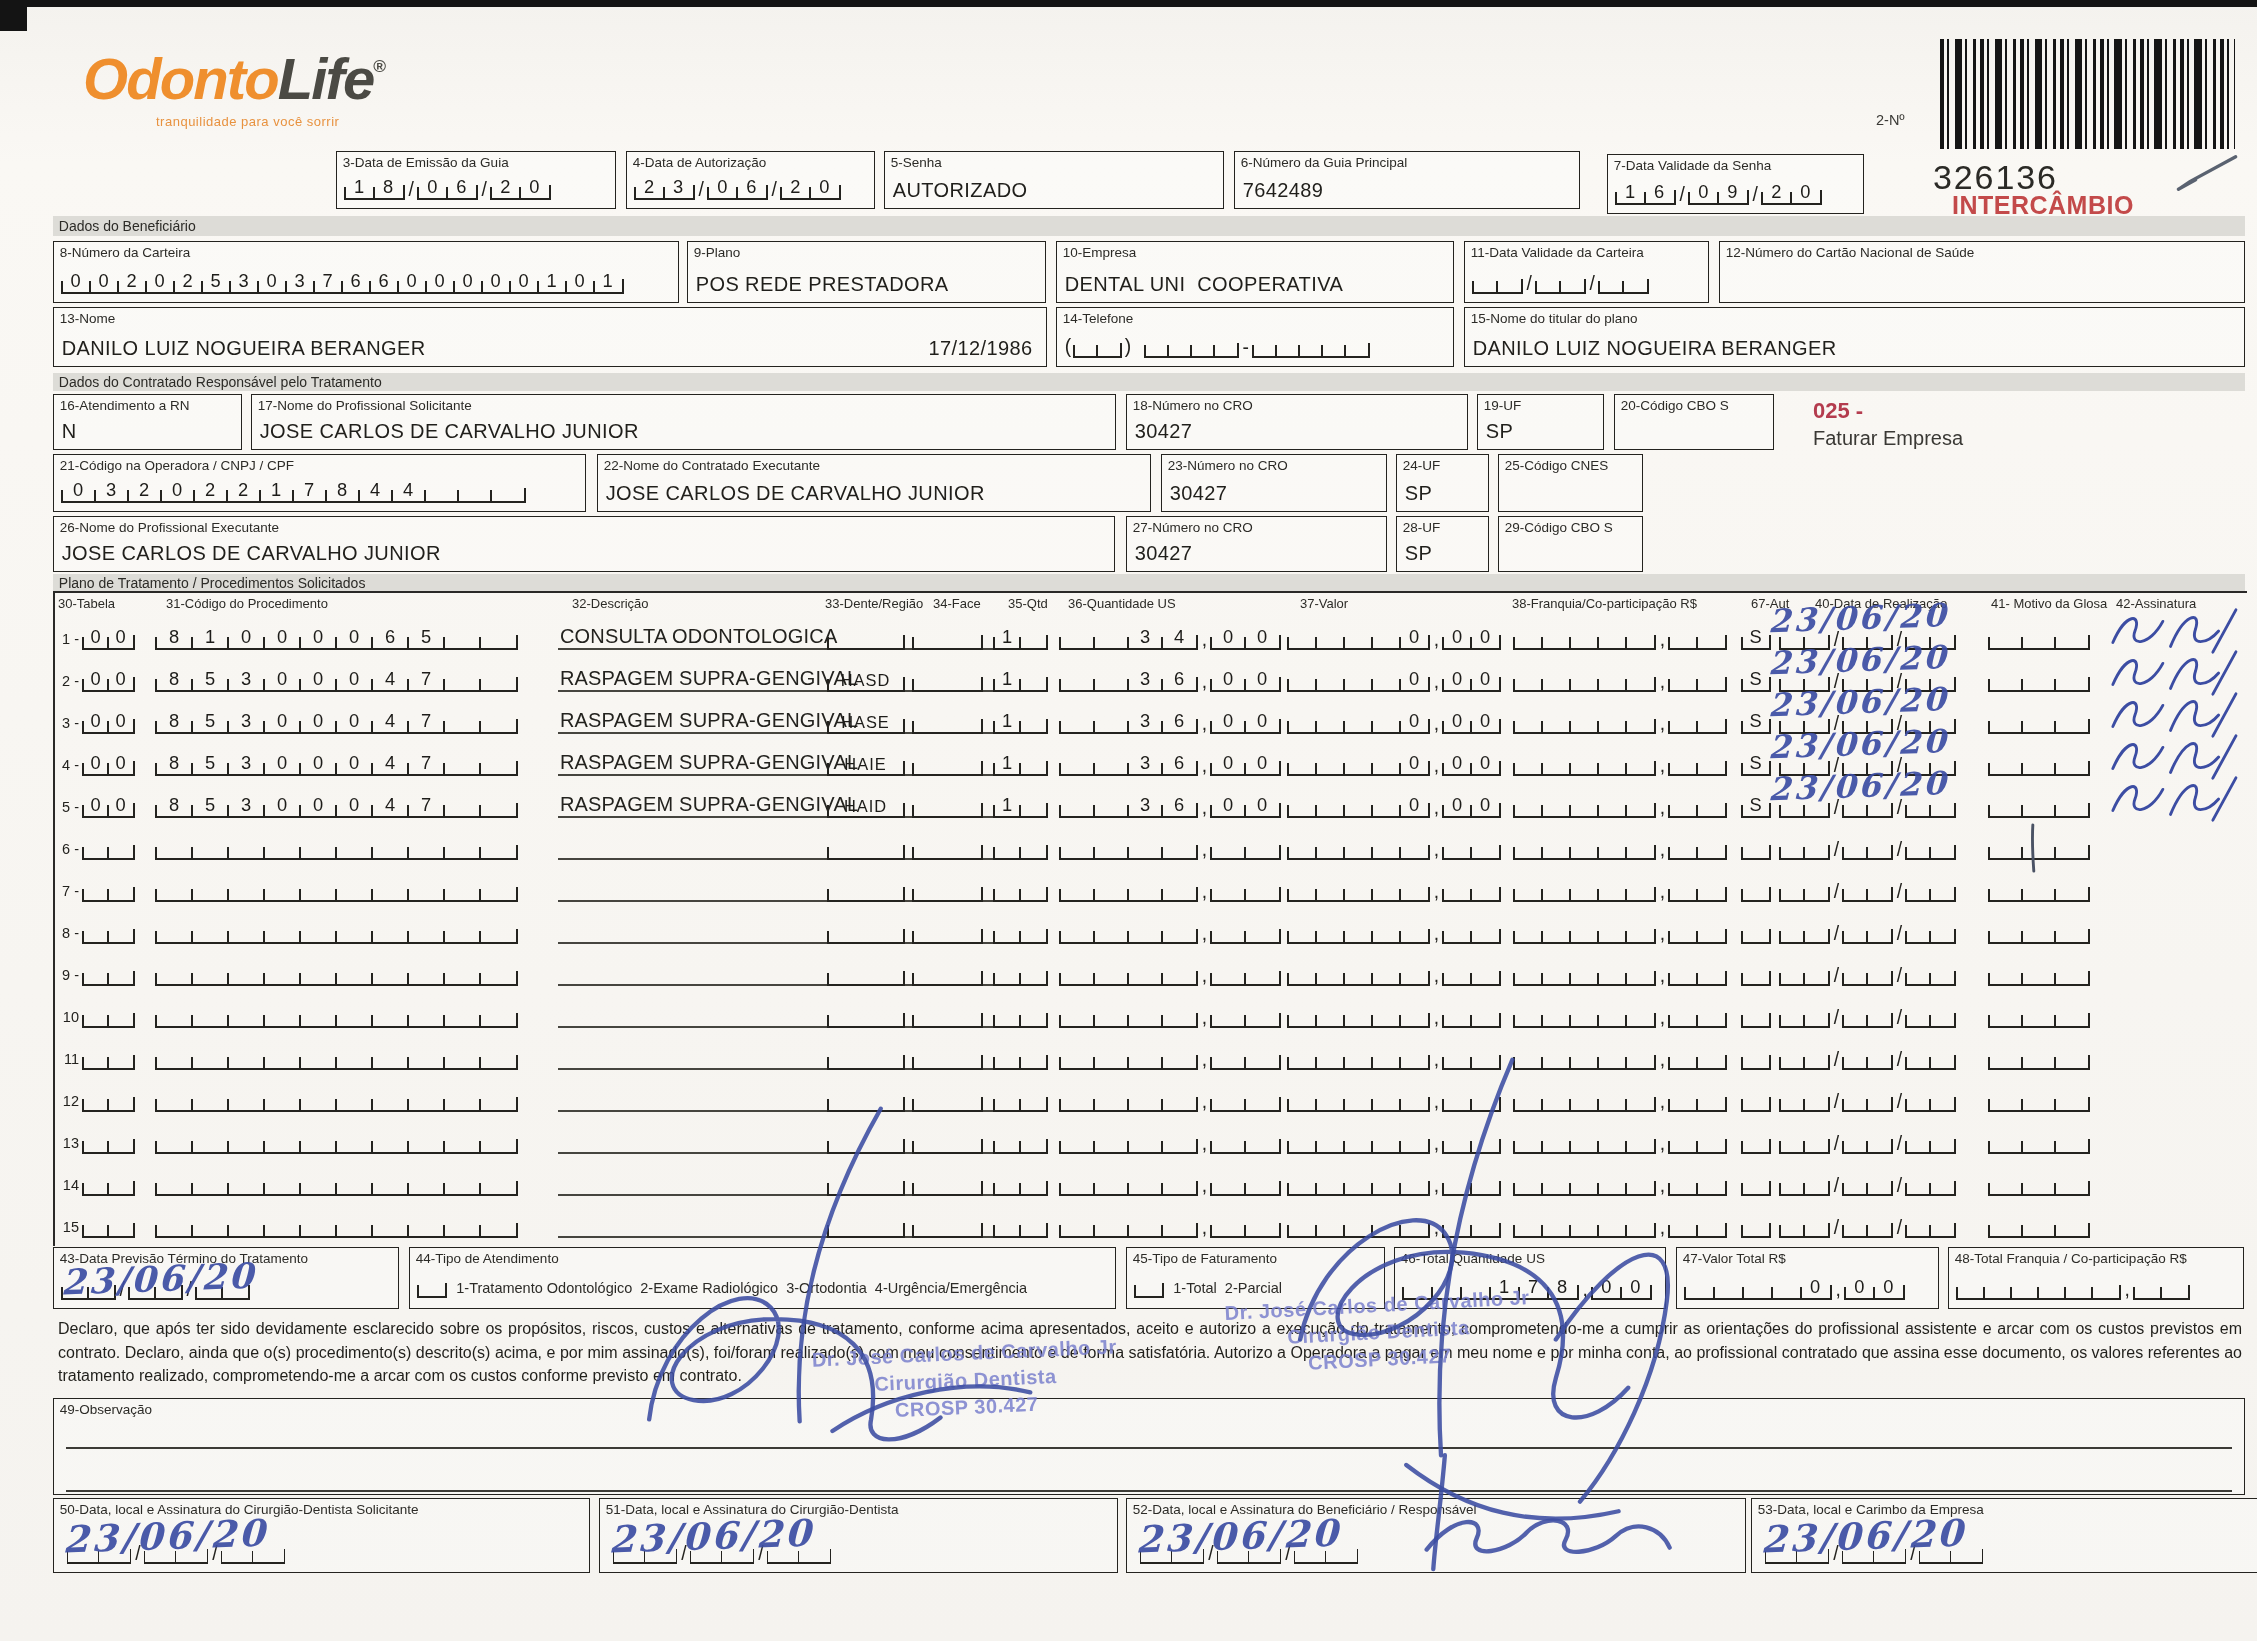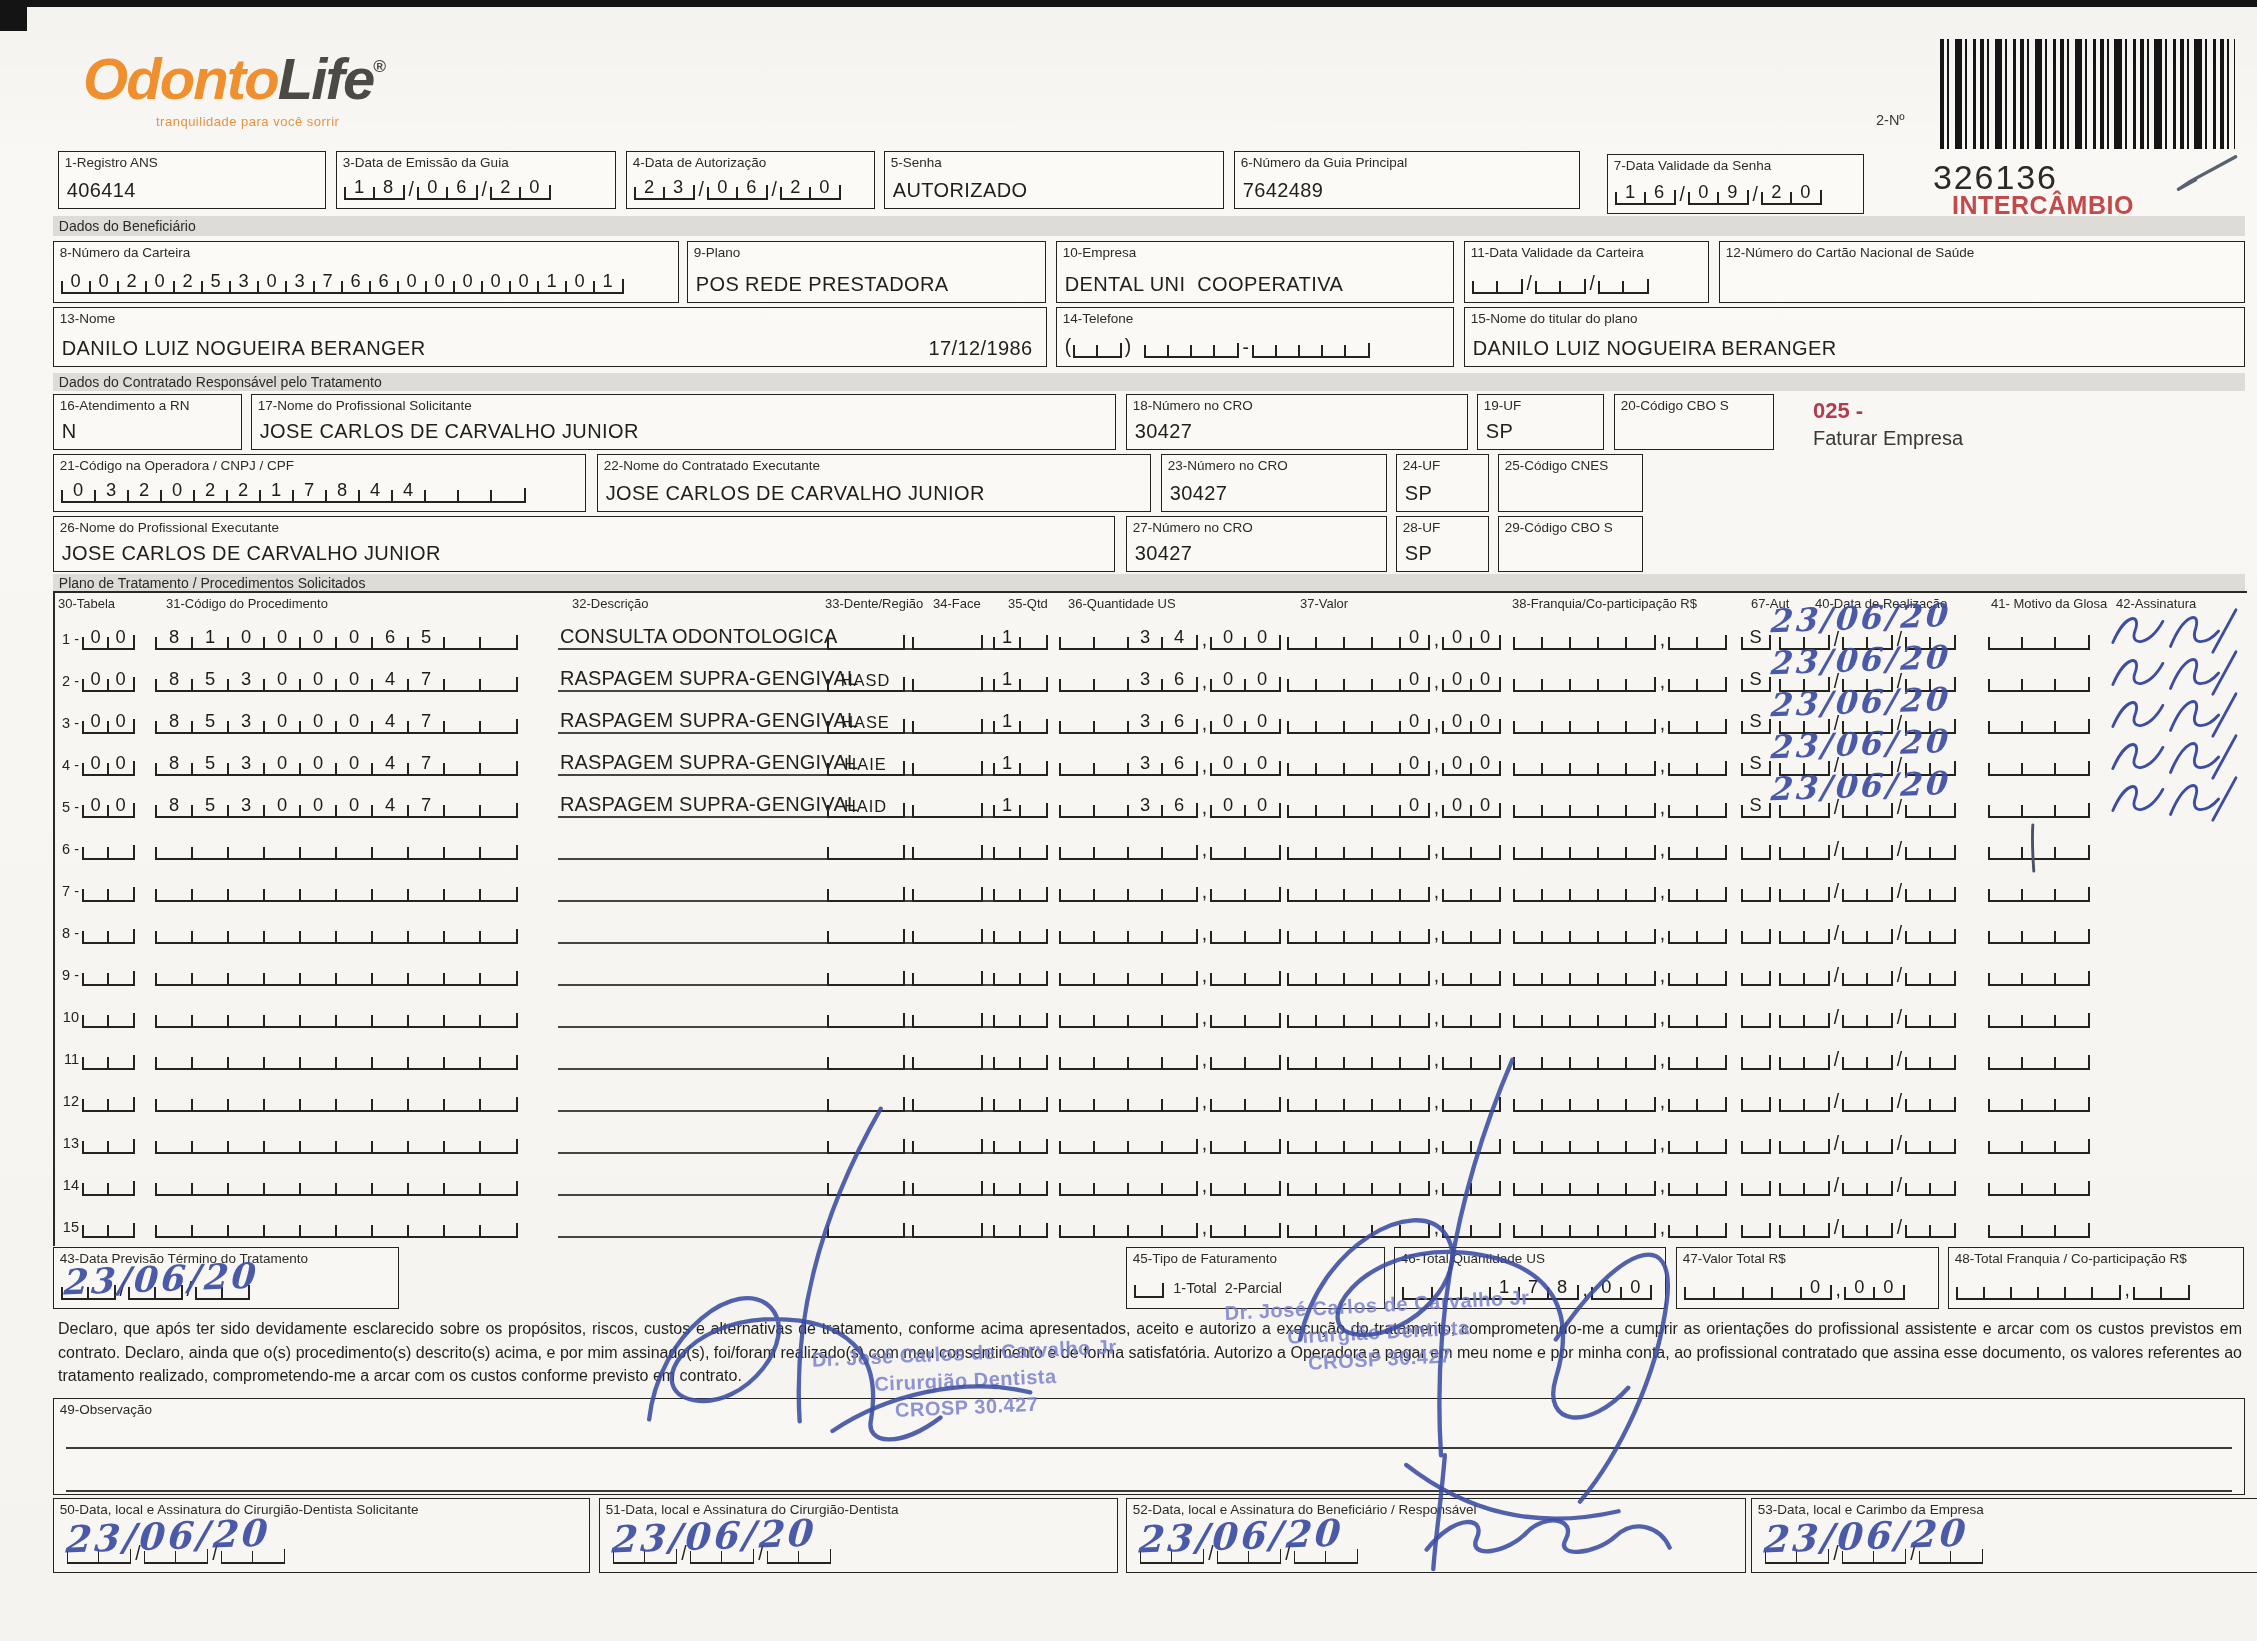--- a/index.html
+++ b/index.html
@@ -84,24 +84,20 @@
     <div class="tagline">tranquilidade para você sorrir</div>
   </div>
   <div class="bc-label">2-Nº</div>
   <div class="barcode"></div>
   <div class="guide-no">326136</div>
   <div class="exchange">INTERCÂMBIO</div>
   <svg class="checkmark" viewBox="0 0 70 44">
       <path d="M4,38 L16,30 L64,4 M4,38 L22,28" fill="none" stroke="#5a6270" stroke-width="3.5" stroke-linecap="round"></path>
     </svg>
 
-  <div class="box" style="left:58px;top:151px;width:268px;height:58px;">
-    <div class="lbl">1-Registro ANS</div>
-    <div class="val">406414</div>
-  </div>
   <div class="box" style="left:336px;top:151px;width:280px;height:58px;">
     <div class="lbl">3-Data de Emissão da Guia</div>
     <div class="combrow" data-comb="fields.f3.value">
         <span class="comb">
           <span class="cc" style="width:29px">1</span>
           <span class="cc" style="width:29px">8</span>
         </span>
         <span class="comb-sep">/</span>
         <span class="comb">
           <span class="cc" style="width:29px">0</span>
@@ -2041,20 +2037,31 @@
           <span class="cc" style="width:26px"></span>
         </span>
         <span class="comb-sep">/</span>
         <span class="comb">
           <span class="cc" style="width:26px"></span>
           <span class="cc" style="width:26px"></span>
         </span>
       </div>
     <div class="hand f43hand">23/06/20</div>
   </div>
+  <div class="box" style="left:409px;top:1247px;width:707px;height:62px;">
+    <div class="lbl">44-Tipo de Atendimento</div>
+    <div class="optrow">
+      <span data-comb="fields.f44.value">
+          <span class="comb">
+            <span class="cc" style="width:27px"></span>
+          </span>
+        </span>
+      <span class="opts">1-Tratamento Odontológico  2-Exame Radiológico  3-Ortodontia  4-Urgência/Emergência</span>
+    </div>
+  </div>
   <div class="box" style="left:1126px;top:1247px;width:259px;height:62px;">
     <div class="lbl">45-Tipo de Faturamento</div>
     <div class="optrow">
       <span data-comb="fields.f45.value">
           <span class="comb">
             <span class="cc" style="width:27px"></span>
           </span>
         </span>
       <span class="opts">1-Total  2-Parcial</span>
     </div>

